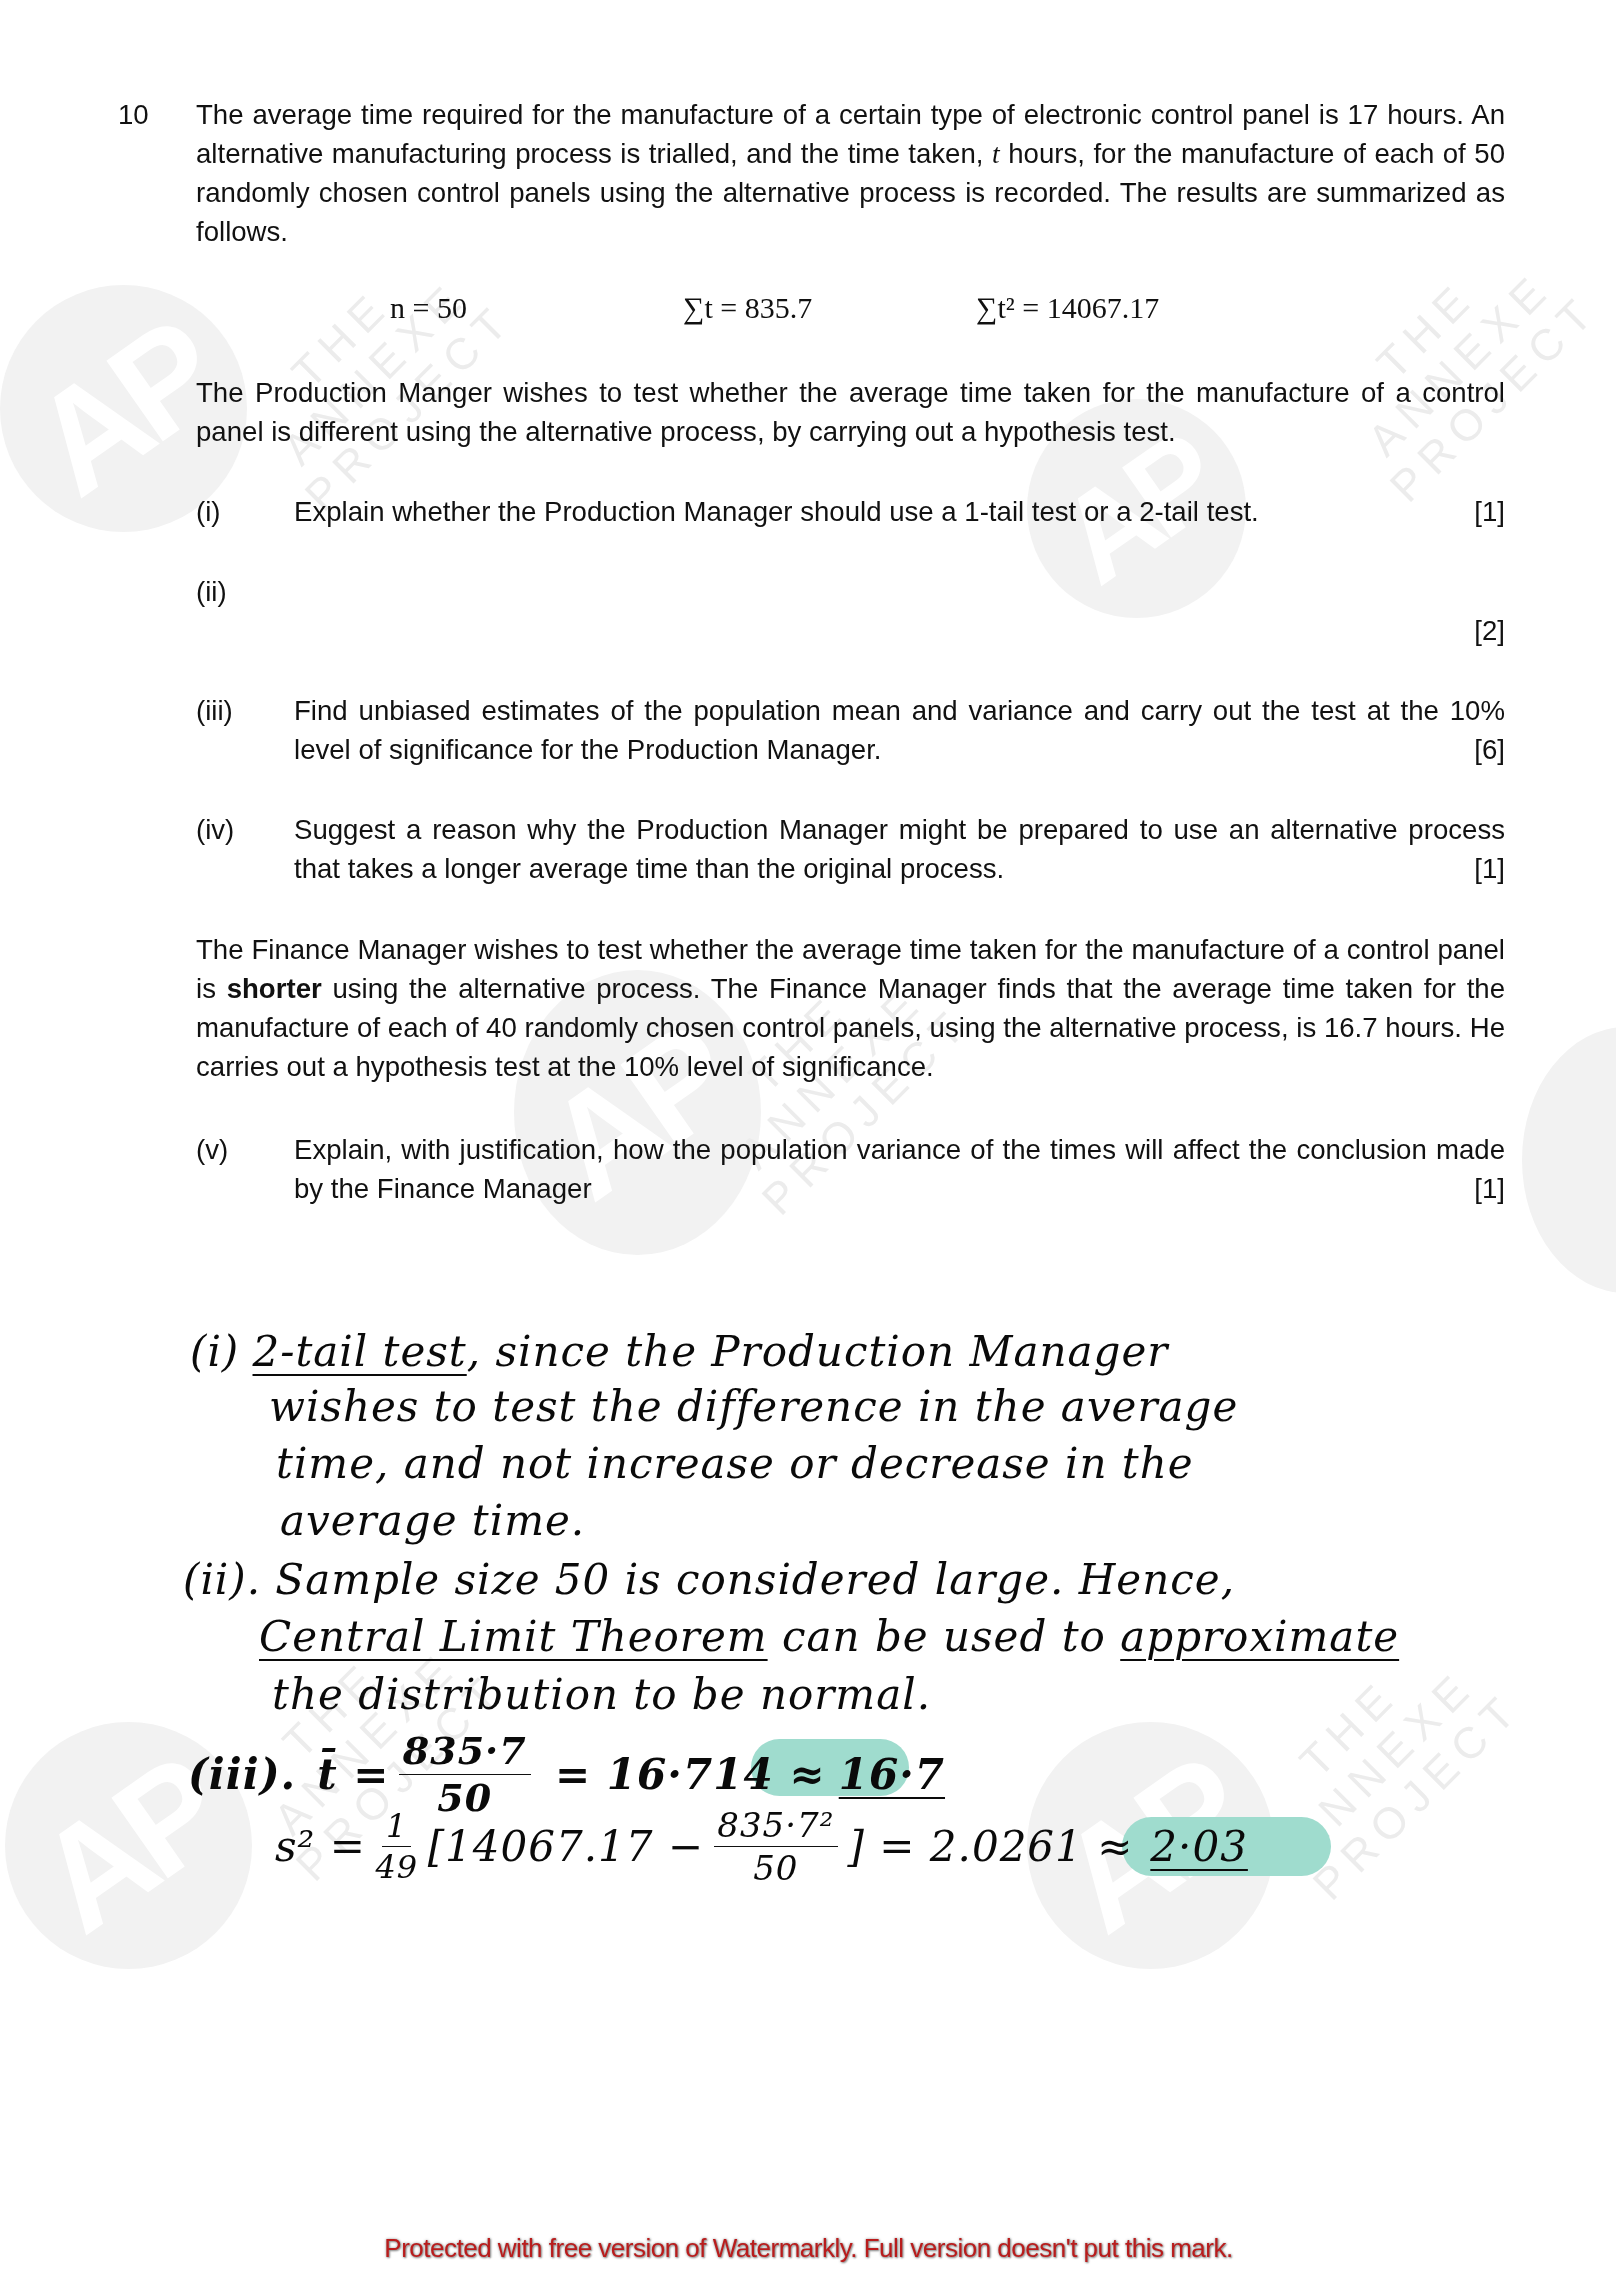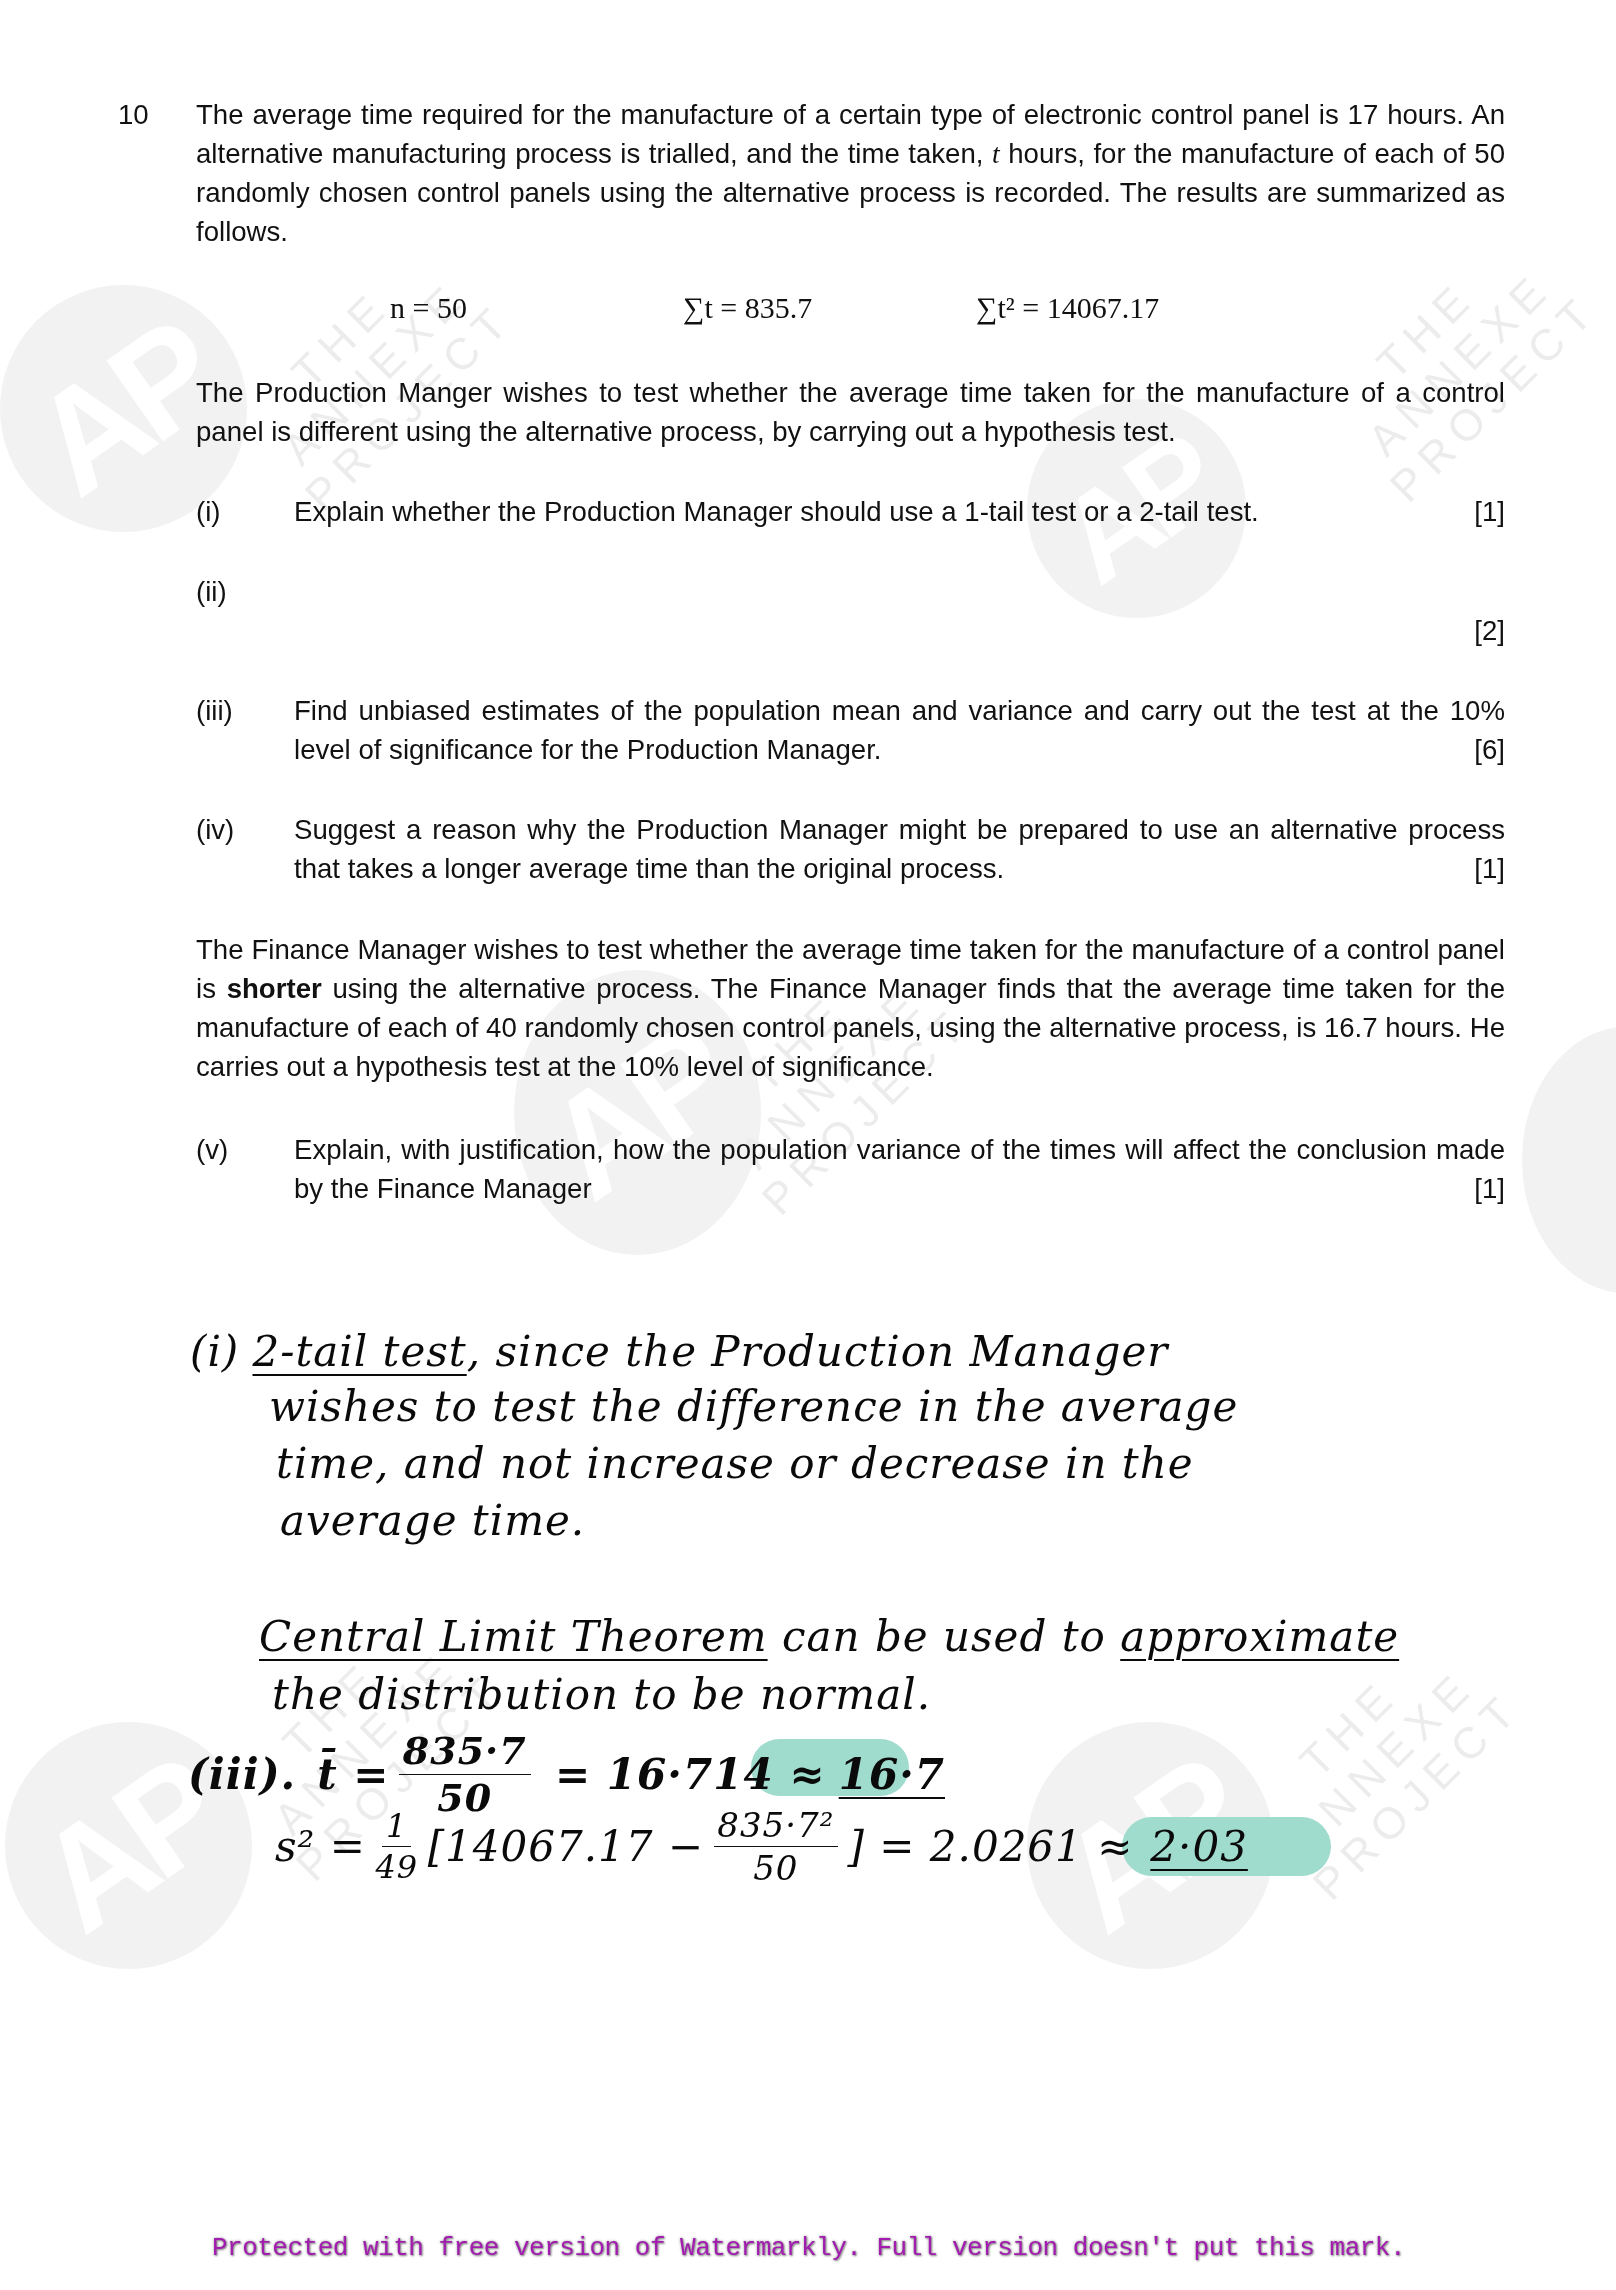--- a/index.html
+++ b/index.html
@@ -34,21 +34,21 @@
   .hw { position: absolute; font-family: "DejaVu Serif", serif; font-style: italic;
         font-size: 42px; color: #0a0a0a; white-space: nowrap; letter-spacing: 1px; }
   .ul { text-decoration: underline; text-underline-offset: 7.6px; text-decoration-thickness: 1.9px; }
   .hl { position: absolute; background: #9fdcce; border-radius: 32px; z-index: 0; }
   .frac { display: inline-flex; flex-direction: column; align-items: center; vertical-align: middle;
           line-height: 1; margin: 0 9.5px; }
   .frac .num { border-bottom: 1.9px solid #111; padding: 0 3.8px 3.8px; }
   .frac .den { padding-top: 3.8px; }
 
   .footer-wm { position: absolute; left: 0; width: 1617px; top: 2233px; text-align: center;
-               font-family: Liberation Mono, monospace; font-size: 26px; color: #a21caf;
+               font-family: Liberation Sans, sans-serif; font-size: 26px; color: #b91c1c;
                text-shadow: 0 0 2.9px #9a9a9a, 1px 1px 1.9px #8a8a8a; letter-spacing: -0.5px; }
 </style>
 </head>
 <body>
 
 <div class="wm-circle" style="left:0;top:285px;width:247px;height:247px;">
     <div class="ap" style="font-size:143px;">AP</div>
   </div>
 <div class="wm-circle" style="left:1027px;top:399px;width:219px;height:219px;">
     <div class="ap" style="font-size:124px;">AP</div>
@@ -135,20 +135,24 @@
 
 <div class="layer" style="left:0;top:0;width:1617px;height:2290px;margin-top:22px;">
 
   <div class="hw" style="left:190px;top:1305px;">
     <span>(i)</span><span class="ul" style="margin-left:13.3px;">2-tail test</span><span>, since the Production Manager</span>
   </div>
   <div class="hw" style="left:269px;top:1360px;">wishes to test the difference in the average</div>
   <div class="hw" style="left:280px;top:1474px;">average time.</div>
   <div class="hw" style="left:276px;top:1417px;">time, and not increase or decrease in the</div>
 
+  <div class="hw" style="left:183px;top:1533px;">
+    <span>(ii).</span>
+    <span>Sample size 50 is considered large. Hence,</span>
+  </div>
   <div class="hw" style="left:272px;top:1648px;">the distribution to be normal.</div>
   <div class="hw" style="left:259px;top:1590px;">
     <span class="ul">Central Limit Theorem</span><span> can be used to </span><span class="ul">approximate</span>
   </div>
 
   <div class="hl" style="left:751px;top:1717px;width:158px;height:57px;"></div>
   <div class="hl" style="left:1122px;top:1795px;width:209px;height:59px;"></div>
 
   <div class="hw" style="left:188px;top:1710px;display:flex;align-items:center;font-weight:bold;">
     <span>(iii).</span>

